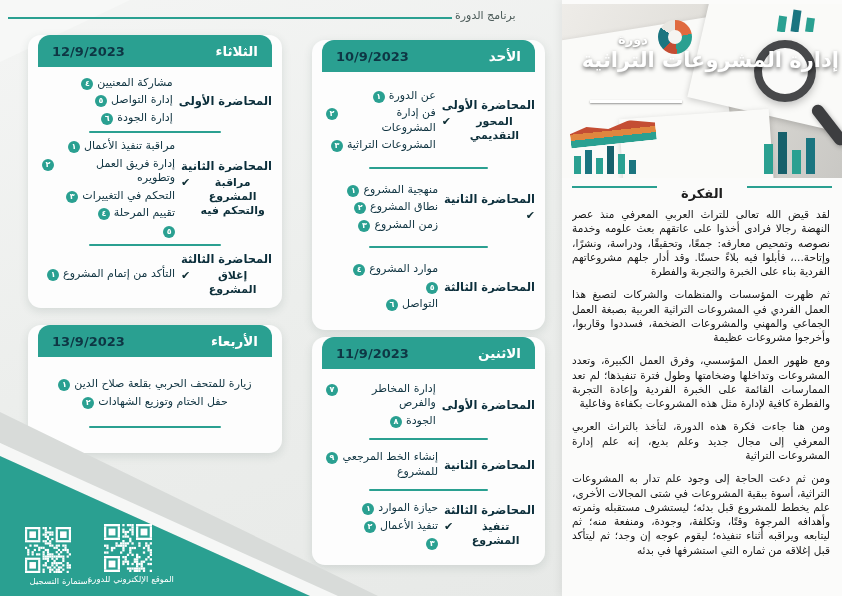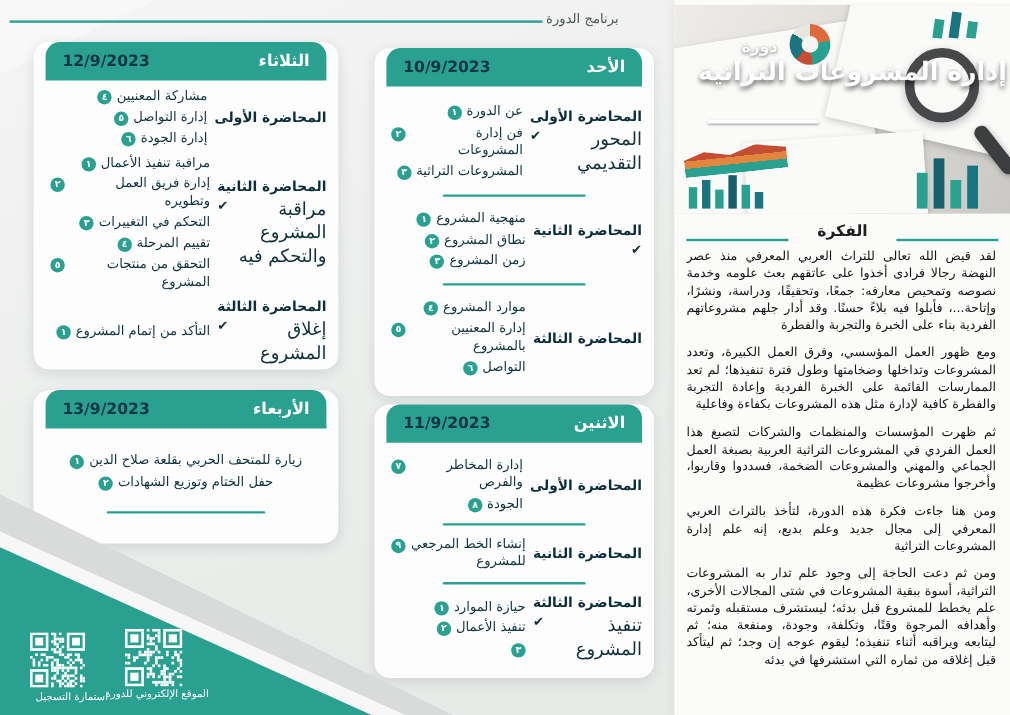--- a/index.html
+++ b/index.html
@@ -29,21 +29,21 @@
   .lecture{display:flex;direction:ltr;align-items:center;}
   .items{flex:1;display:flex;flex-direction:column;gap:3px;align-items:flex-end;padding:0 4px;}
   .item{display:flex;align-items:flex-start;justify-content:flex-end;gap:4px;max-width:100%;}
   .num{flex:0 0 auto;width:12px;height:12px;margin-top:2px;border-radius:50%;background:var(--teal);
     color:#fff;font-size:8px;line-height:12px;text-align:center;font-weight:bold;}
   .txt{direction:rtl;text-align:right;font-size:11px;line-height:1.32;color:#0f3340;}
   .lect-label{flex:0 0 86px;direction:rtl;text-align:right;padding-left:2px;}
   .lect-title{font-weight:bold;font-size:11.5px;color:#0b2e3b;white-space:nowrap;}
   .lect-sub{margin-top:3px;display:flex;direction:ltr;justify-content:flex-end;gap:3px;}
   .chk{color:#0d2d33;font-size:11px;line-height:1.2;}
-  .subtxt{direction:rtl;text-align:right;font-size:15px;line-height:1.3;color:#0d2f3a;font-weight:400;}
+  .subtxt{direction:rtl;text-align:center;font-size:11px;line-height:1.3;color:#0d2f3a;font-weight:700;}
   .divider{height:2px;background:var(--teal);width:56%;margin:3px auto;border-radius:1px;}
   .no-label .items{align-items:center;padding:0;}
 
   
   .band-gray{position:absolute;inset:0;background:#d8dbd9;
     clip-path:polygon(0 412px,0 443px,310px 596px,378px 596px);}
   .band-white{position:absolute;inset:0;background:#f6f7f6;
     clip-path:polygon(0 443px,0 456px,310px 596px,338px 596px);}
   .wedge-teal{position:absolute;inset:0;background:var(--teal);
     clip-path:polygon(0 456px,0 596px,310px 596px);}
@@ -72,21 +72,21 @@
   .lens-handle{position:absolute;right:7px;top:97px;width:12px;height:48px;background:#3d3e40;
     border-radius:6px;transform:rotate(-38deg);box-shadow:0 2px 5px rgba(0,0,0,.3);}
   .hero-kicker{position:absolute;left:56px;top:28px;color:#fff;font-size:13px;font-weight:bold;
     text-shadow:0 1px 3px rgba(0,0,0,.6);}
   .hero-title{position:absolute;right:3px;top:44px;color:#fff;font-size:21px;font-weight:bold;
     white-space:nowrap;direction:rtl;text-shadow:0 2px 4px rgba(0,0,0,.6);}
   .hero-underline{position:absolute;left:28px;top:96px;width:92px;height:3px;background:#fff;
     box-shadow:0 1px 2px rgba(0,0,0,.4);}
   .hero-presenter{position:absolute;left:20px;top:103px;color:#fff;font-size:10px;font-weight:bold;
     direction:rtl;white-space:nowrap;text-shadow:0 1px 2px rgba(0,0,0,.6);}
-  .idea-head{position:absolute;left:10px;right:10px;top:186px;display:flex;align-items:flex-end;gap:24px;}
+  .idea-head{position:absolute;left:10px;right:10px;top:186px;display:flex;align-items:flex-start;gap:24px;}
   .idea-line{flex:1;height:2px;background:var(--teal);}
   .idea-title{font-size:13px;font-weight:bold;color:#1e1e1e;}
   .paragraphs{position:absolute;left:10px;right:12px;top:207px;bottom:4px;overflow:hidden;
     direction:rtl;text-align:justify;text-align-last:right;}
   .paragraphs p{margin:0 0 9px;font-size:10.5px;line-height:1.36;color:#141414;}
 </style>
 </head>
 <body>
 
 <div class="stage">
@@ -150,21 +150,20 @@
         </div>
         <div class="divider"></div>
         <div class="lecture">
           <div class="items">
             <div class="item">
               <span class="num">٤</span>
               <span class="txt">موارد المشروع</span>
             </div>
             <div class="item">
               <span class="num">٥</span>
-              <span class="txt">إدارة المعنيين بالمشروع</span>
             </div>
             <div class="item">
               <span class="num">٦</span>
               <span class="txt">التواصل</span>
             </div>
           </div>
           <div class="lect-label">
             <div class="lect-title">المحاضرة الثالثة</div>
           </div>
         </div>
@@ -269,21 +268,20 @@
             <div class="item">
               <span class="num">٣</span>
               <span class="txt">التحكم في التغييرات</span>
             </div>
             <div class="item">
               <span class="num">٤</span>
               <span class="txt">تقييم المرحلة</span>
             </div>
             <div class="item">
               <span class="num">٥</span>
-              <span class="txt">التحقق من منتجات المشروع</span>
             </div>
           </div>
           <div class="lect-label">
             <div class="lect-title">المحاضرة الثانية</div>
             <div class="lect-sub">
               <span class="chk">✔</span>
               <span class="subtxt">مراقبة المشروع والتحكم فيه</span>
             </div>
           </div>
         </div>
@@ -632,20 +630,20 @@
     </div>
 
     <div class="idea-head">
       <span class="idea-line"></span>
       <span class="idea-title">الفكرة</span>
       <span class="idea-line"></span>
     </div>
 
     <div class="paragraphs" id="idea-paragraphs">
         <p>لقد قيض الله تعالى للتراث العربي المعرفي منذ عصر النهضة رجالا فرادى أخذوا على عاتقهم بعث علومه وخدمة نصوصه وتمحيص معارفه: جمعًا، وتحقيقًا، ودراسة، ونشرًا، وإتاحة...، فأبلوا فيه بلاءً حسنًا. وقد أدار جلهم مشروعاتهم الفردية بناء على الخبرة والتجربة والفطرة</p>
+        <p>ثم ظهرت المؤسسات والمنظمات والشركات لتصبغ هذا العمل الفردي في المشروعات التراثية العربية بصبغة العمل الجماعي والمهني والمشروعات الضخمة، فسددوا وقاربوا، وأخرجوا مشروعات عظيمة</p>
         <p>ومع ظهور العمل المؤسسي، وفرق العمل الكبيرة، وتعدد المشروعات وتداخلها وضخامتها وطول فترة تنفيذها؛ لم تعد الممارسات القائمة على الخبرة الفردية وإعادة التجربة والفطرة كافية لإدارة مثل هذه المشروعات بكفاءة وفاعلية</p>
-        <p>ثم ظهرت المؤسسات والمنظمات والشركات لتصبغ هذا العمل الفردي في المشروعات التراثية العربية بصبغة العمل الجماعي والمهني والمشروعات الضخمة، فسددوا وقاربوا، وأخرجوا مشروعات عظيمة</p>
         <p>ومن هنا جاءت فكرة هذه الدورة، لتأخذ بالتراث العربي المعرفي إلى مجال جديد وعلم بديع، إنه علم إدارة المشروعات التراثية</p>
         <p>ومن ثم دعت الحاجة إلى وجود علم تدار به المشروعات التراثية، أسوة ببقية المشروعات في شتى المجالات الأخرى، علم يخطط للمشروع قبل بدئه؛ ليستشرف مستقبله وثمرته وأهدافه المرجوة وقتًا، وتكلفة، وجودة، ومنفعة منه؛ ثم ليتابعه ويراقبه أثناء تنفيذه؛ ليقوم عوجه إن وجد؛ ثم ليتأكد قبل إغلاقه من ثماره التي استشرفها في بدئه</p>
       </div>
   </div>
 
 </div>
 
 </body></html>

